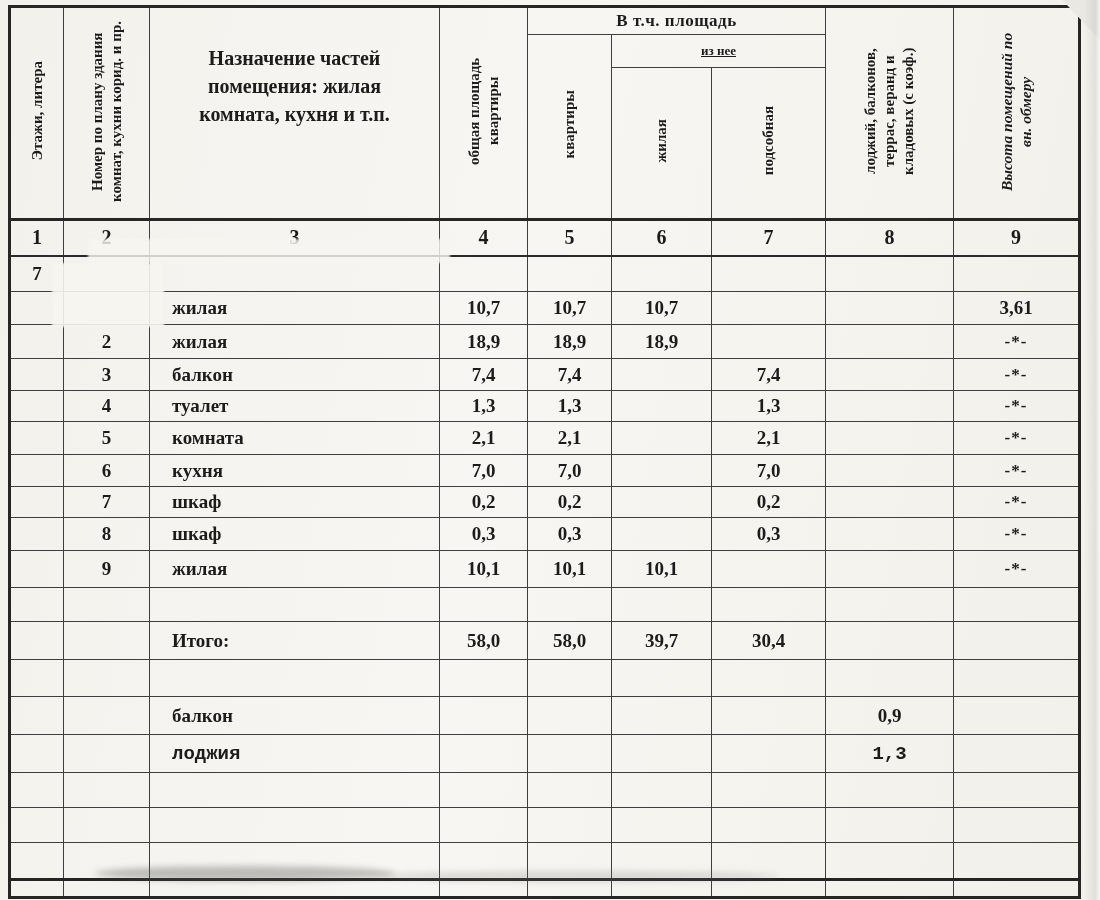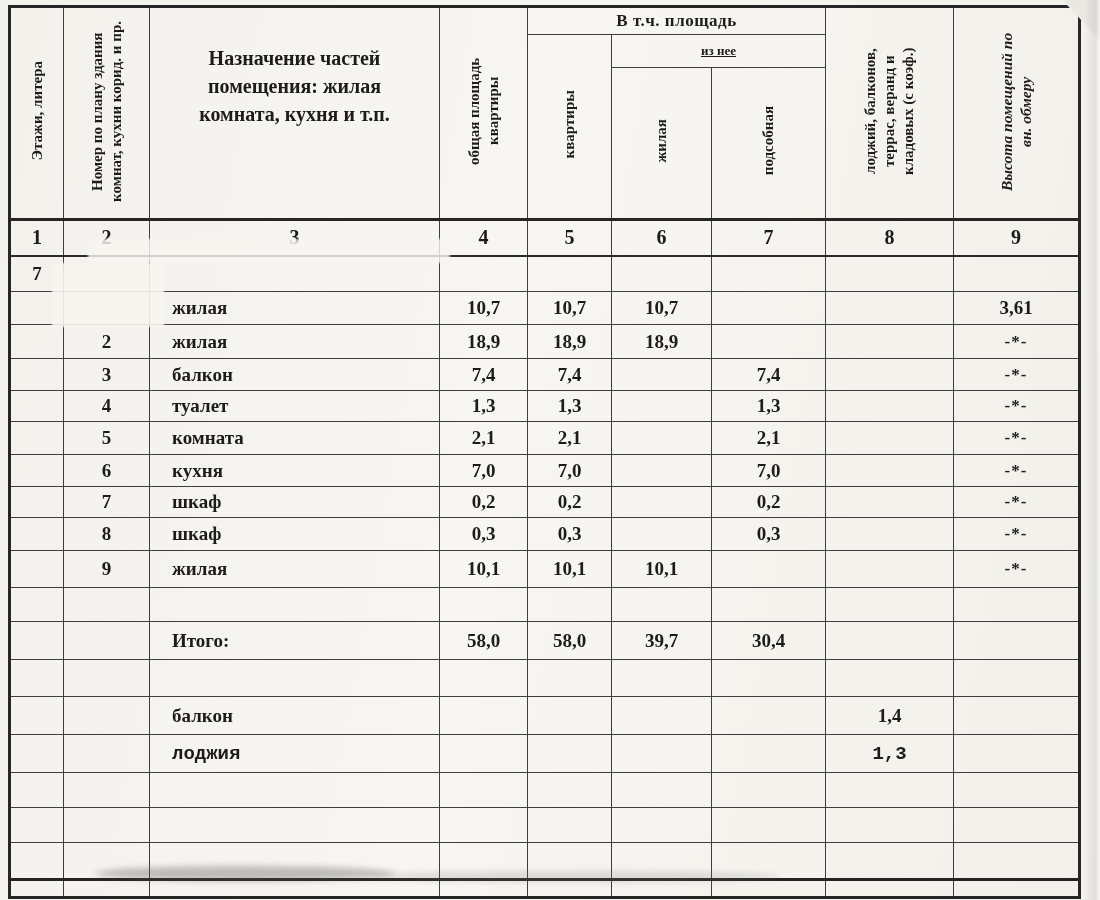--- a/index.html
+++ b/index.html
@@ -236,21 +236,21 @@
           <td></td>
         </tr>
         <tr style="height: 38px;">
           <td></td>
           <td></td>
           <td class="name-cell">балкон</td>
           <td></td>
           <td></td>
           <td></td>
           <td></td>
-          <td>1,4</td>
+          <td>0,9</td>
           <td></td>
         </tr>
         <tr style="height: 38px; font-family: Liberation Mono, monospace;">
           <td></td>
           <td></td>
           <td class="name-cell">лоджия</td>
           <td></td>
           <td></td>
           <td></td>
           <td></td>

